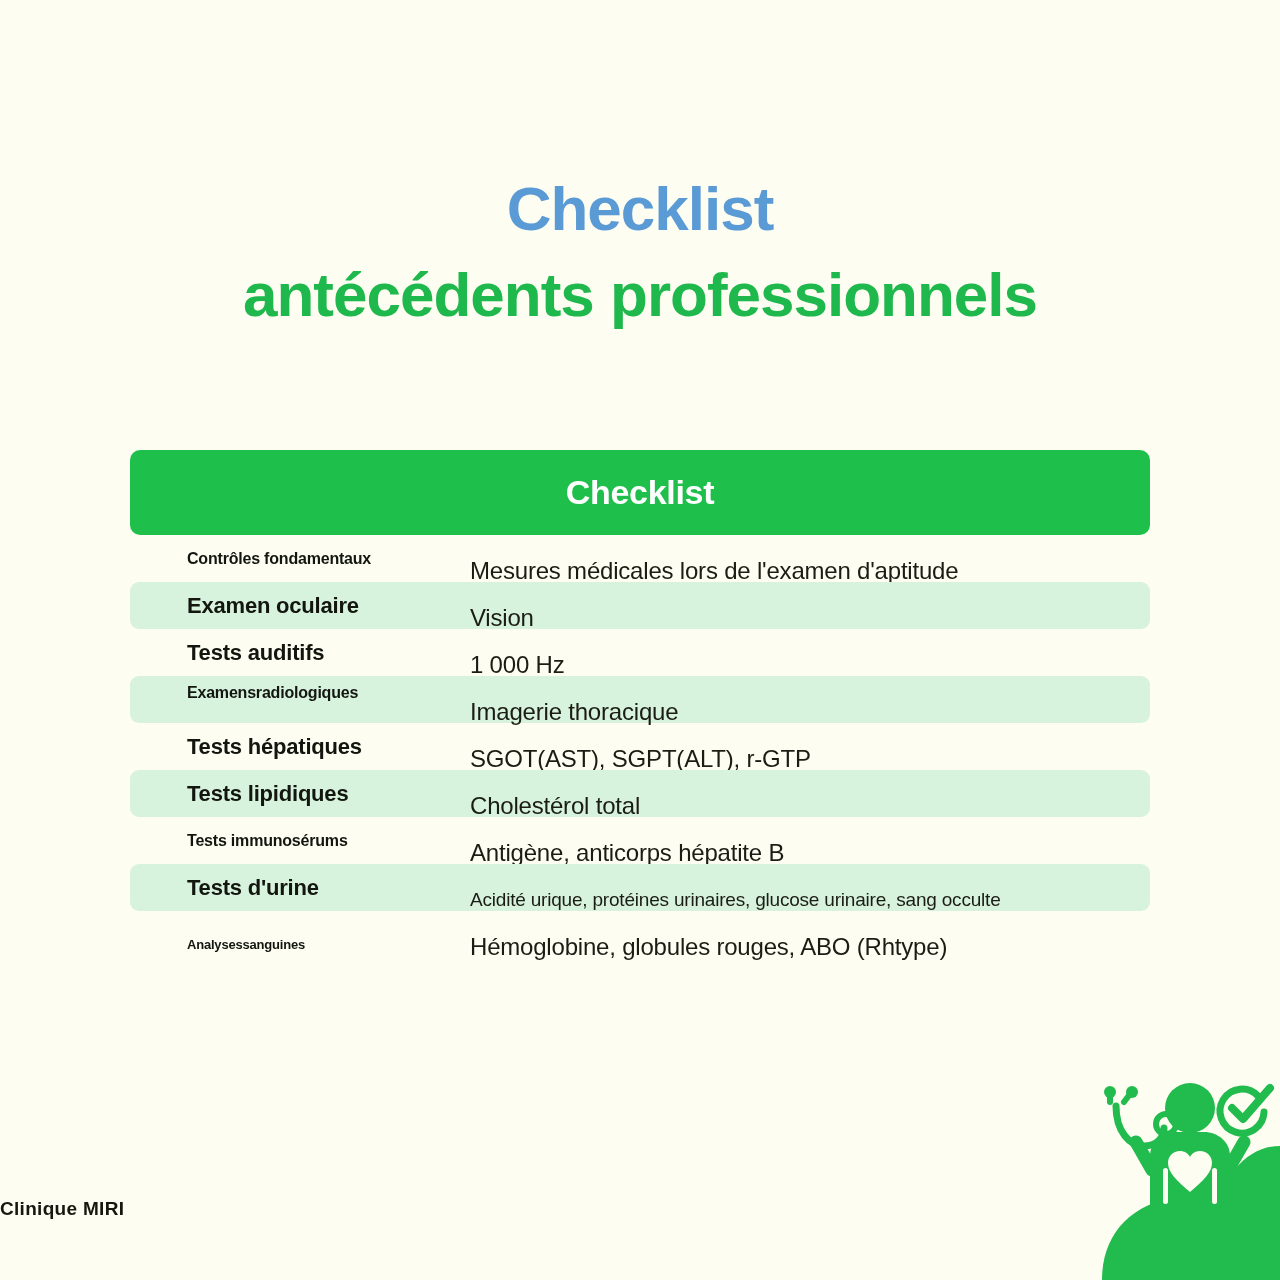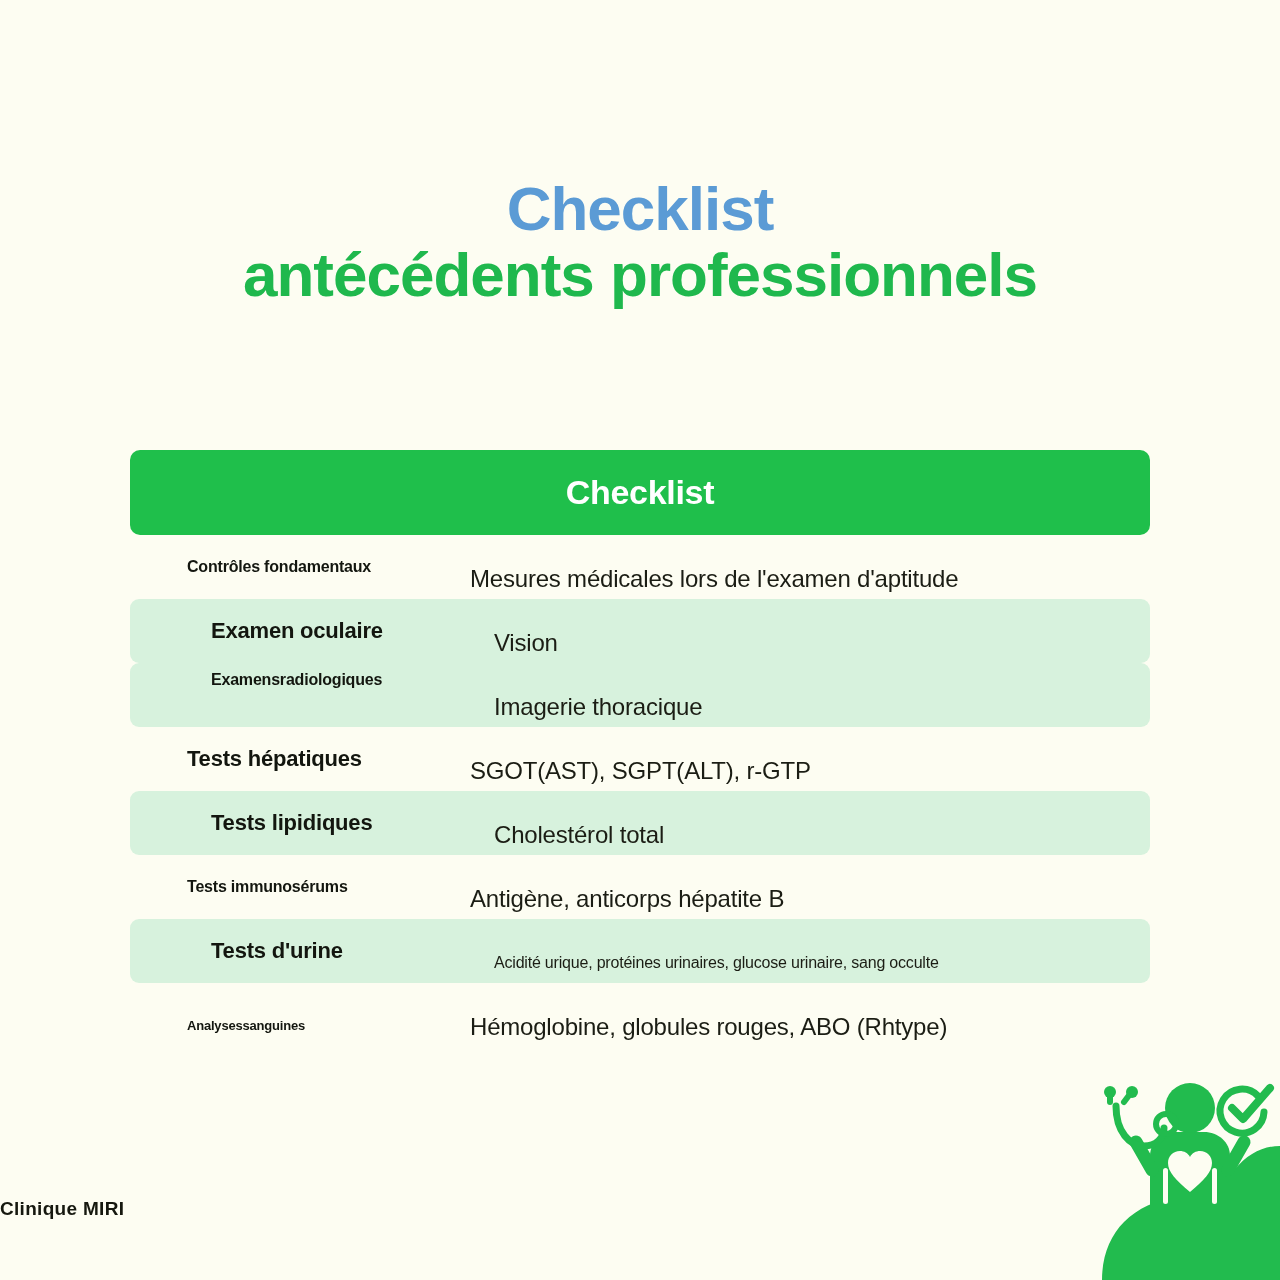--- a/index.html
+++ b/index.html
@@ -26,21 +26,21 @@
   }
   .title-line1 {
     display: block;
     font-size: 62px;
     font-weight: 700;
     color: #5b9bd5;
     letter-spacing: -1px;
   }
   .title-line2 {
     display: block;
-    margin-top: 4px;
+    margin-top: 24px;
     font-size: 62px;
     font-weight: 700;
     color: #1fb84d;
     letter-spacing: -1px;
   }
 
   
   .table {
     position: absolute;
     left: 130px;
@@ -57,28 +57,27 @@
   }
   .table-header-title {
     color: #ffffff;
     font-size: 34px;
     font-weight: 700;
     letter-spacing: -0.3px;
   }
 
   .row {
     position: relative;
-    height: 64px;
+    height: 47px;
     display: flex;
     align-items: center;
     border-radius: 9px;
   }
   .row.tinted {
     background: #d7f2dd;
-    padding-left: 24px;
   }
   .row-label {
     width: 340px;
     padding-left: 57px;
     box-sizing: border-box;
     font-weight: 700;
     color: #13160f;
     letter-spacing: -0.2px;
   }
   .row-value {
@@ -87,21 +86,21 @@
     font-weight: 400;
     letter-spacing: -0.2px;
     margin-top: 24px;
   }
 
   
   .lbl-16 { font-size: 16px; }
   .lbl-22 { font-size: 22px; }
   .lbl-13 { font-size: 13px; margin-top: 20px; }
   .val-24 { font-size: 24px; }
-  .val-19 { font-size: 16px; }
+  .val-19 { font-size: 19px; }
 
   .label-raised { align-self: flex-start; margin-top: 8px; }
 
   
   .footer-brand {
     position: absolute;
     top: 1198px;
     left: 0;
     width: 1280px;
     text-align: left;
@@ -138,20 +137,24 @@
   <div class="row">
     <span class="row-label lbl-16">Contrôles fondamentaux</span>
     <span class="row-value val-24">Mesures médicales lors de l'examen d'aptitude</span>
   </div>
 
   <div class="row tinted">
     <span class="row-label lbl-22">Examen oculaire</span>
     <span class="row-value val-24">Vision</span>
   </div>
 
+  <div class="row">
+    <span class="row-label lbl-22">Tests auditifs</span>
+    <span class="row-value val-24">1 000 Hz</span>
+  </div>
 
   <div class="row tinted">
     <span class="row-label lbl-16 label-raised">Examensradiologiques</span>
     <span class="row-value val-24">Imagerie thoracique</span>
   </div>
 
   <div class="row">
     <span class="row-label lbl-22">Tests hépatiques</span>
     <span class="row-value val-24">SGOT(AST), SGPT(ALT), r-GTP</span>
   </div>

